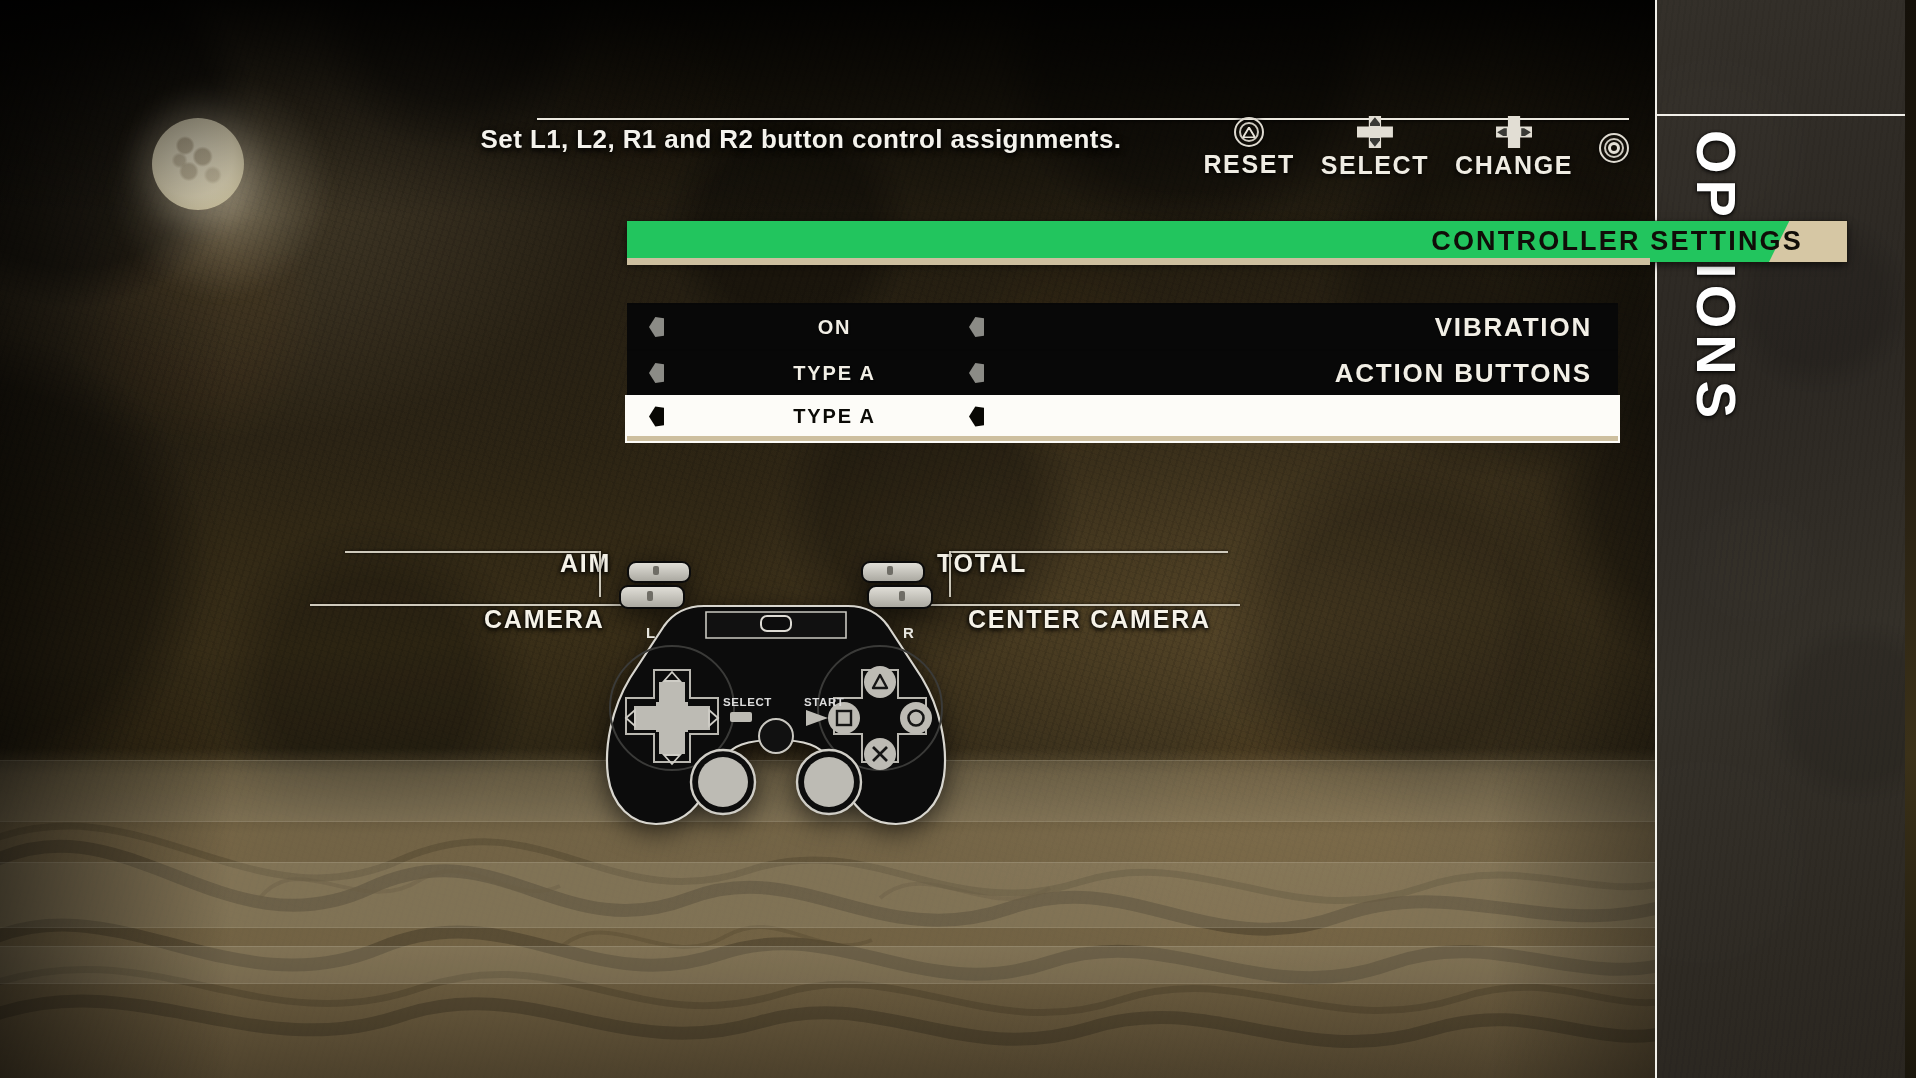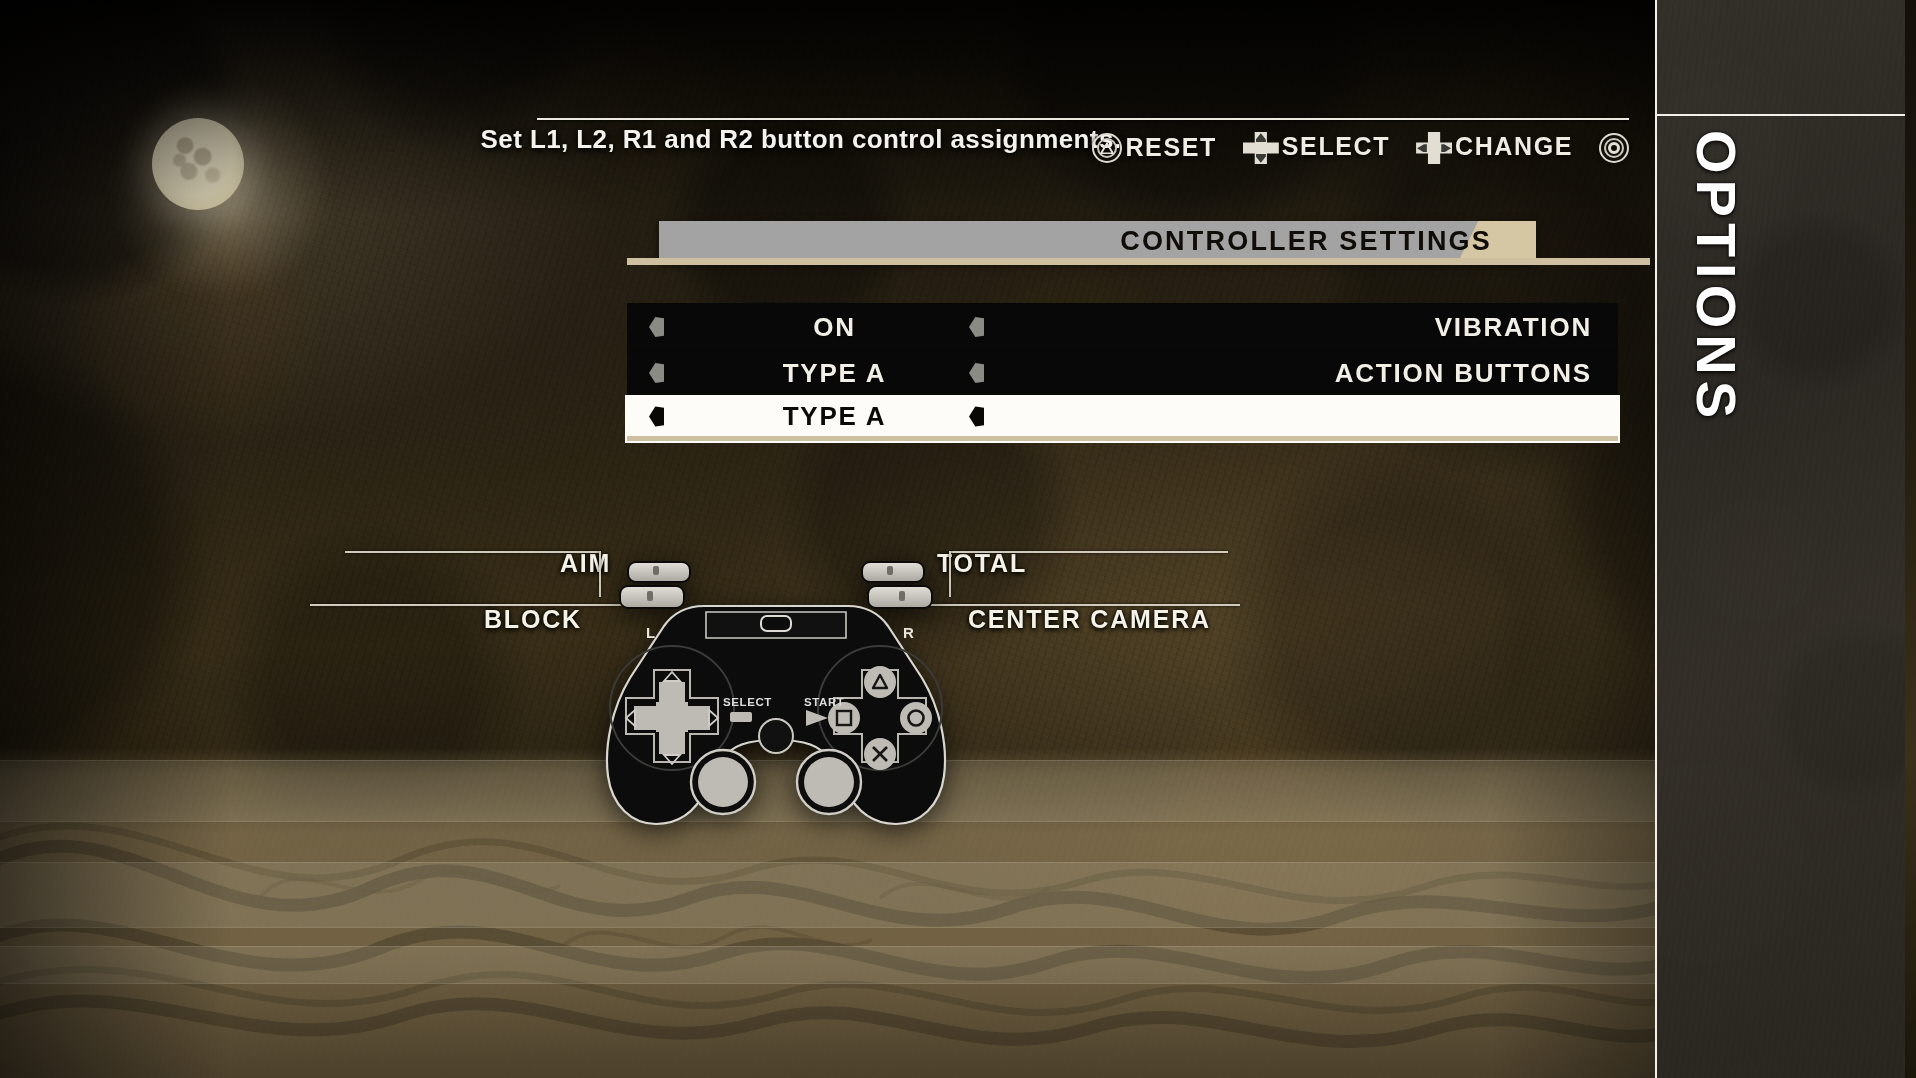--- a/index.html
+++ b/index.html
@@ -157,21 +157,21 @@
   }
   #hint-rule{
     position:absolute; left:537px; top:118px; width:1092px; height:2px;
     background:#ece9e0;
     box-shadow:0 1px 3px rgba(0,0,0,.8);
   }
   #legend{
     position:absolute; left:537px; top:128px; width:1092px; height:40px;
     display:flex; align-items:center; justify-content:flex-end; gap:26px;
   }
-  .legend-item{ display:flex; gap:3px; }
+  .legend-item{ display:flex; align-items:center; gap:3px;flex-direction:column; }
   .legend-item .lbl{
     color:#efece3; font-size:25px; font-weight:700; letter-spacing:1.6px;
     white-space:nowrap;
     text-shadow:0 2px 4px rgba(0,0,0,.95);
   }
 
   
   .ps-btn{
     width:30px; height:30px; border-radius:50%;
     border:2px solid #dedad0; position:relative; flex:0 0 auto;
@@ -206,24 +206,23 @@
      clip-path:polygon(50% 0,100% 70%,100% 100%,0 100%,0 70%); background:#3a3a36;}
   .dpad.vert .hl.dn{ left:36%; bottom:4%; width:28%; height:28%;
      clip-path:polygon(50% 100%,100% 30%,100% 0,0 0,0 30%); background:#3a3a36;}
   .dpad.horz .hl.lf{ left:3%; top:38%; width:27%; height:26%;
      clip-path:polygon(0 50%,70% 0,100% 0,100% 100%,70% 100%); background:#3a3a36;}
   .dpad.horz .hl.rt{ right:3%; top:38%; width:27%; height:26%;
      clip-path:polygon(100% 50%,30% 0,0 0,0 100%,30% 100%); background:#3a3a36;}
 
   
   #title-bar{
-    position:absolute; left:627px; top:221px; width:877px; height:41px;
-    background:#a3a3a3;
+    position:absolute; left:627px; top:221px; width:1220px; height:41px;
+    background:#22c55e;
     box-shadow:0 0 0 1px rgba(30,25,15,.35), 0 3px 8px rgba(0,0,0,.6);
-    margin-left:32px;
   }
   #title-corner{
     position:absolute; right:0; top:0; width:78px; height:41px;
     background:#d6c7a4;
     clip-path:polygon(26% 0, 100% 0, 100% 100%, 0 100%);
   }
   #title-text{
     position:absolute; right:0; top:0; width:100%; height:41px;
     display:flex; align-items:center; justify-content:flex-end;
     padding-right:44px;
@@ -252,21 +251,21 @@
     clip-path:polygon(0 50%, 42% 8%, 100% 14%, 100% 86%, 42% 92%);
   }
   .row .arrow2{
     position:absolute; left:342px; top:50%; transform:translateY(-50%);
     width:15px; height:24px;
     background:#8b8b86;
     clip-path:polygon(0 50%, 42% 8%, 100% 14%, 100% 86%, 42% 92%);
   }
   .row .value{
     position:absolute; left:60px; width:295px; text-align:center;
-    font-size:26px; font-weight:700; letter-spacing:1.8px;
+    font-size:20px; font-weight:700; letter-spacing:1.8px;
     text-shadow:0 1px 2px rgba(0,0,0,.6);
   }
   .row .name{
     position:absolute; right:26px;
     font-size:26px; font-weight:700; letter-spacing:1.8px;
     text-shadow:0 1px 2px rgba(0,0,0,.6);
     white-space:nowrap;
   }
   .row.selected{
     background:#fdfcf8; color:#0b0a06;
@@ -417,21 +416,21 @@
       <div class="arrow"></div>
       <div class="arrow2"></div>
       <div class="value">TYPE A</div>
     </div>
 
   </div>
 
   <div class="clabel" style="left:560px; top:521px;">AIM</div>
   <div class="leader" style="left:345px; top:551px; width:256px; height:2px;"></div>
   <div class="leader" style="left:599px; top:551px; width:2px; height:46px;"></div>
-  <div class="clabel" style="left:484px; top:577px;">BLOCK</div>
+  <div class="clabel" style="left:484px; top:577px;">CAMERA</div>
   <div class="leader" style="left:310px; top:604px; width:345px; height:2px;"></div>
 
   <div class="clabel" style="left:937px; top:521px;">TOTAL</div>
   <div class="leader" style="left:950px; top:551px; width:278px; height:2px;"></div>
   <div class="leader" style="left:949px; top:551px; width:2px; height:46px;"></div>
   <div class="clabel" style="left:968px; top:577px;">CENTER CAMERA</div>
   <div class="leader" style="left:900px; top:604px; width:340px; height:2px;"></div>
 
   <div id="pad">
     <svg viewBox="0 0 440 300" width="440" height="300">

